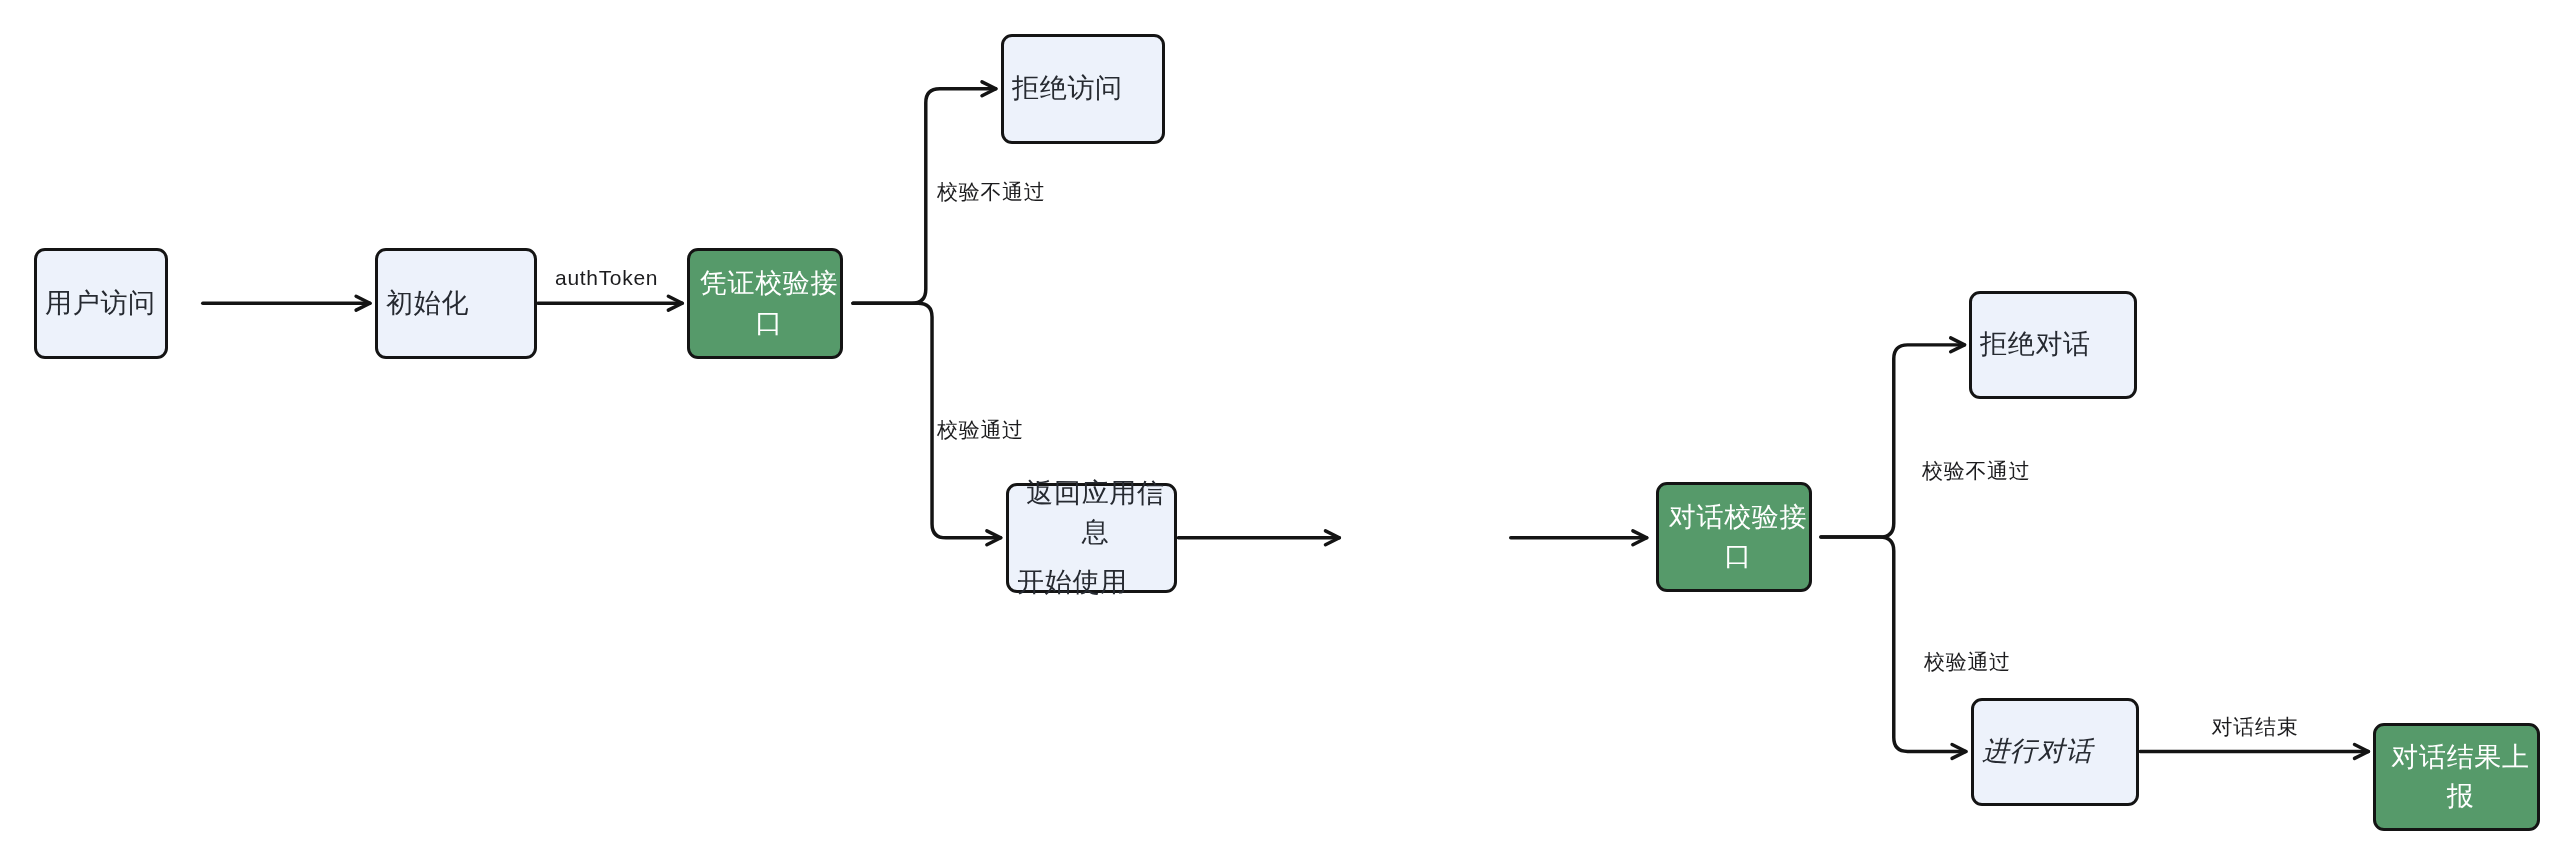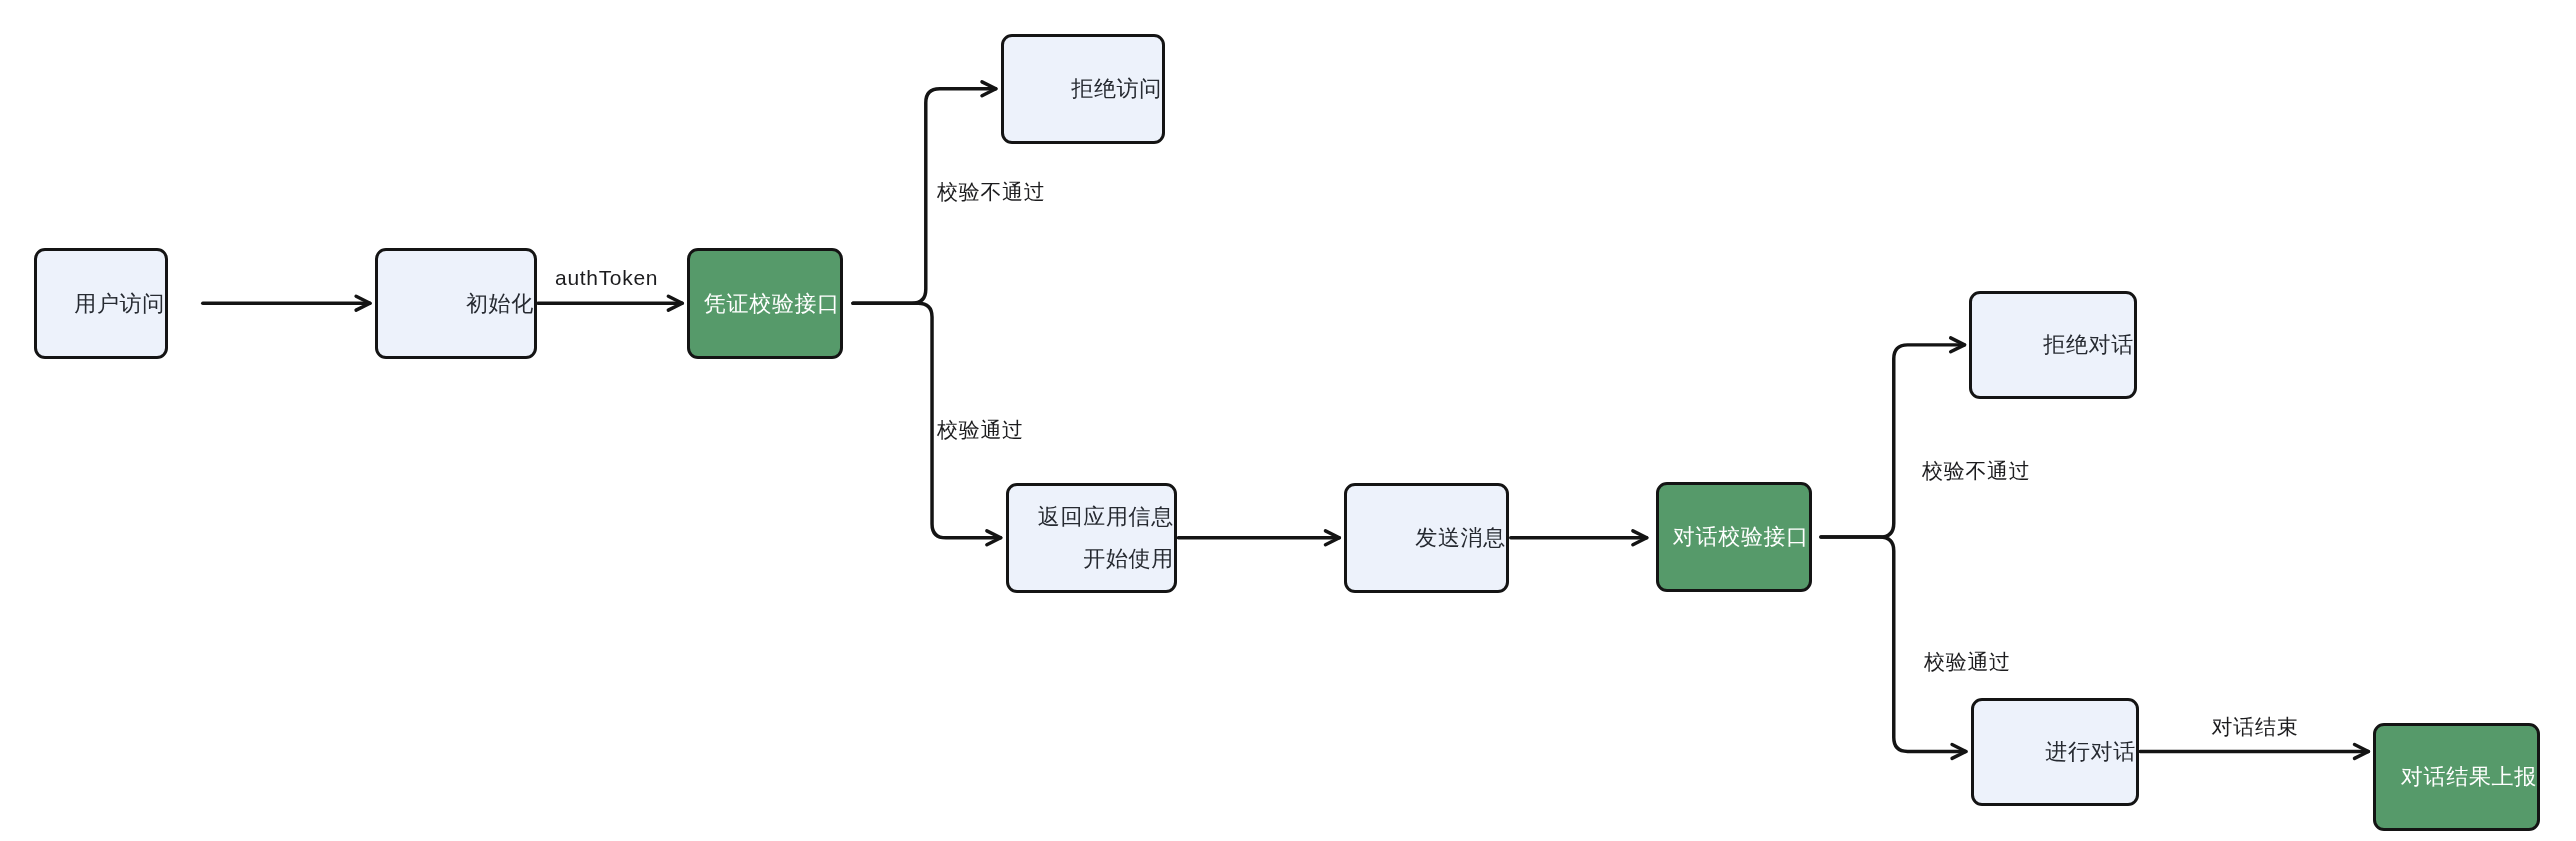--- a/index.html
+++ b/index.html
@@ -22,28 +22,29 @@
     stroke-width: 5;
     stroke-linecap: round;
   }
   .node {
     position: absolute;
     box-sizing: border-box;
     border: 3.5px solid #141414;
     border-radius: 11px;
     background: #edf2fb;
     color: #262a31;
-    font-size: 22px;
+    font-size: 27px;
     line-height: 1.45;
     display: flex;
     flex-direction: column;
-    align-items: flex-end;
+    align-items: flex-start;
     justify-content: center;
     text-align: center;
     letter-spacing: 0.7px;
+    padding-left: 8px;
   }
   .node.green {
     background: #569a6a;
     color: #ffffff;
   }
   .edge-label {
     position: absolute;
     font-size: 21px;
     color: #1c1c1e;
     white-space: nowrap;
@@ -87,33 +88,30 @@
 
   <div class="node" style="left:1001px; top:34px; width:164px; height:110px;">
     <span>拒绝访问</span>
   </div>
 
   <div class="node" style="left:1006px; top:483px; width:171px; height:110px;gap:10px;">
     <span>返回应用信息</span>
     <span>开始使用</span>
   </div>
 
-  <div class="node" style="left:1344px; top:483px; width:165px; height:110px;">
-    <span>发送消息</span>
-  </div>
 
   <div class="node green" style="left:1656px; top:482px; width:156px; height:110px;">
     <span>对话校验接口</span>
   </div>
 
   <div class="node" style="left:1969px; top:291px; width:168px; height:108px;">
     <span>拒绝对话</span>
   </div>
 
-  <div class="node" style="left:1971px; top:698px; width:168px; height:108px;">
+  <div class="node" style="left:1971px; top:698px; width:168px; height:108px;font-style:italic;">
     <span>进行对话</span>
   </div>
 
   <div class="node green" style="left:2373px; top:698px; width:167px; height:108px;margin-top:25px;">
     <span>对话结果上报</span>
   </div>
 
   <div class="edge-label" style="left:555px; top:266px;">authToken</div>
 
   <div class="edge-label" style="left:937px; top:178px;">校验不通过</div>

